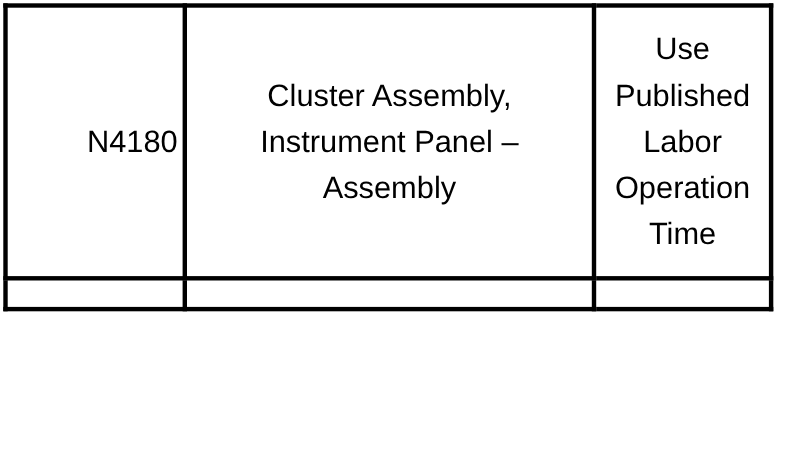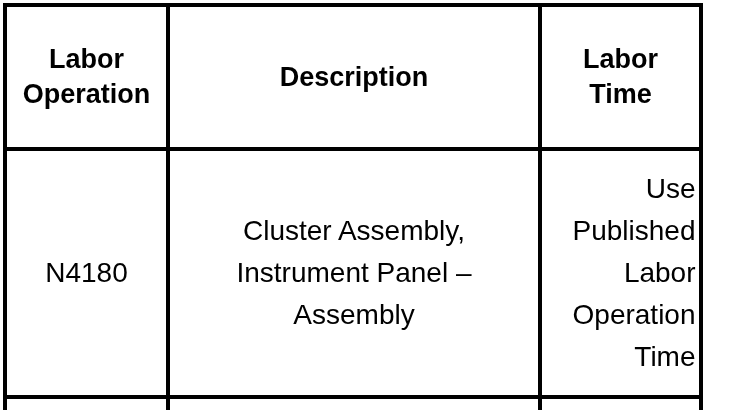--- a/index.html
+++ b/index.html
@@ -58,49 +58,38 @@
     font-size: 28px;
     line-height: 42px;
     font-weight: normal;
   }
 
   
   .inner { margin: 0 auto; }
   .w-hdr-laborop   { max-width: 140px; }
   .w-hdr-desc      { max-width: 360px; }
   .w-hdr-labortime { max-width: 100px; }
-  .w-cell-laborop  { max-width: 150px; }
+  .w-cell-laborop  { max-width: 150px; text-align: right; }
   .w-cell-desc     { max-width: 310px; }
-  .w-cell-labortime{ max-width: 150px; text-align: right; }
+  .w-cell-labortime{ max-width: 150px; }
 
   
   tr.stub-row td { height: 24px; }
 </style>
 </head>
 <body>
 
 <div class="page">
   <table class="doc-table">
     <colgroup>
       <col class="c1">
       <col class="c2">
       <col class="c3">
     </colgroup>
     <tbody>
-        <tr class="hdr-row">
-      <th class="h-laborop">
-        <div class="inner w-hdr-laborop">Labor Operation</div>
-      </th>
-      <th class="h-desc">
-        <div class="inner w-hdr-desc">Description</div>
-      </th>
-      <th class="h-labortime">
-        <div class="inner w-hdr-labortime">Labor Time</div>
-      </th>
-    </tr>
     <tr class="body-row">
       <td>
         <div class="inner w-cell-laborop">N4180</div>
       </td>
       <td>
         <div class="inner w-cell-desc">Cluster Assembly, Instrument Panel – Assembly</div>
       </td>
       <td>
         <div class="inner w-cell-labortime">Use Published Labor Operation Time</div>
       </td>

